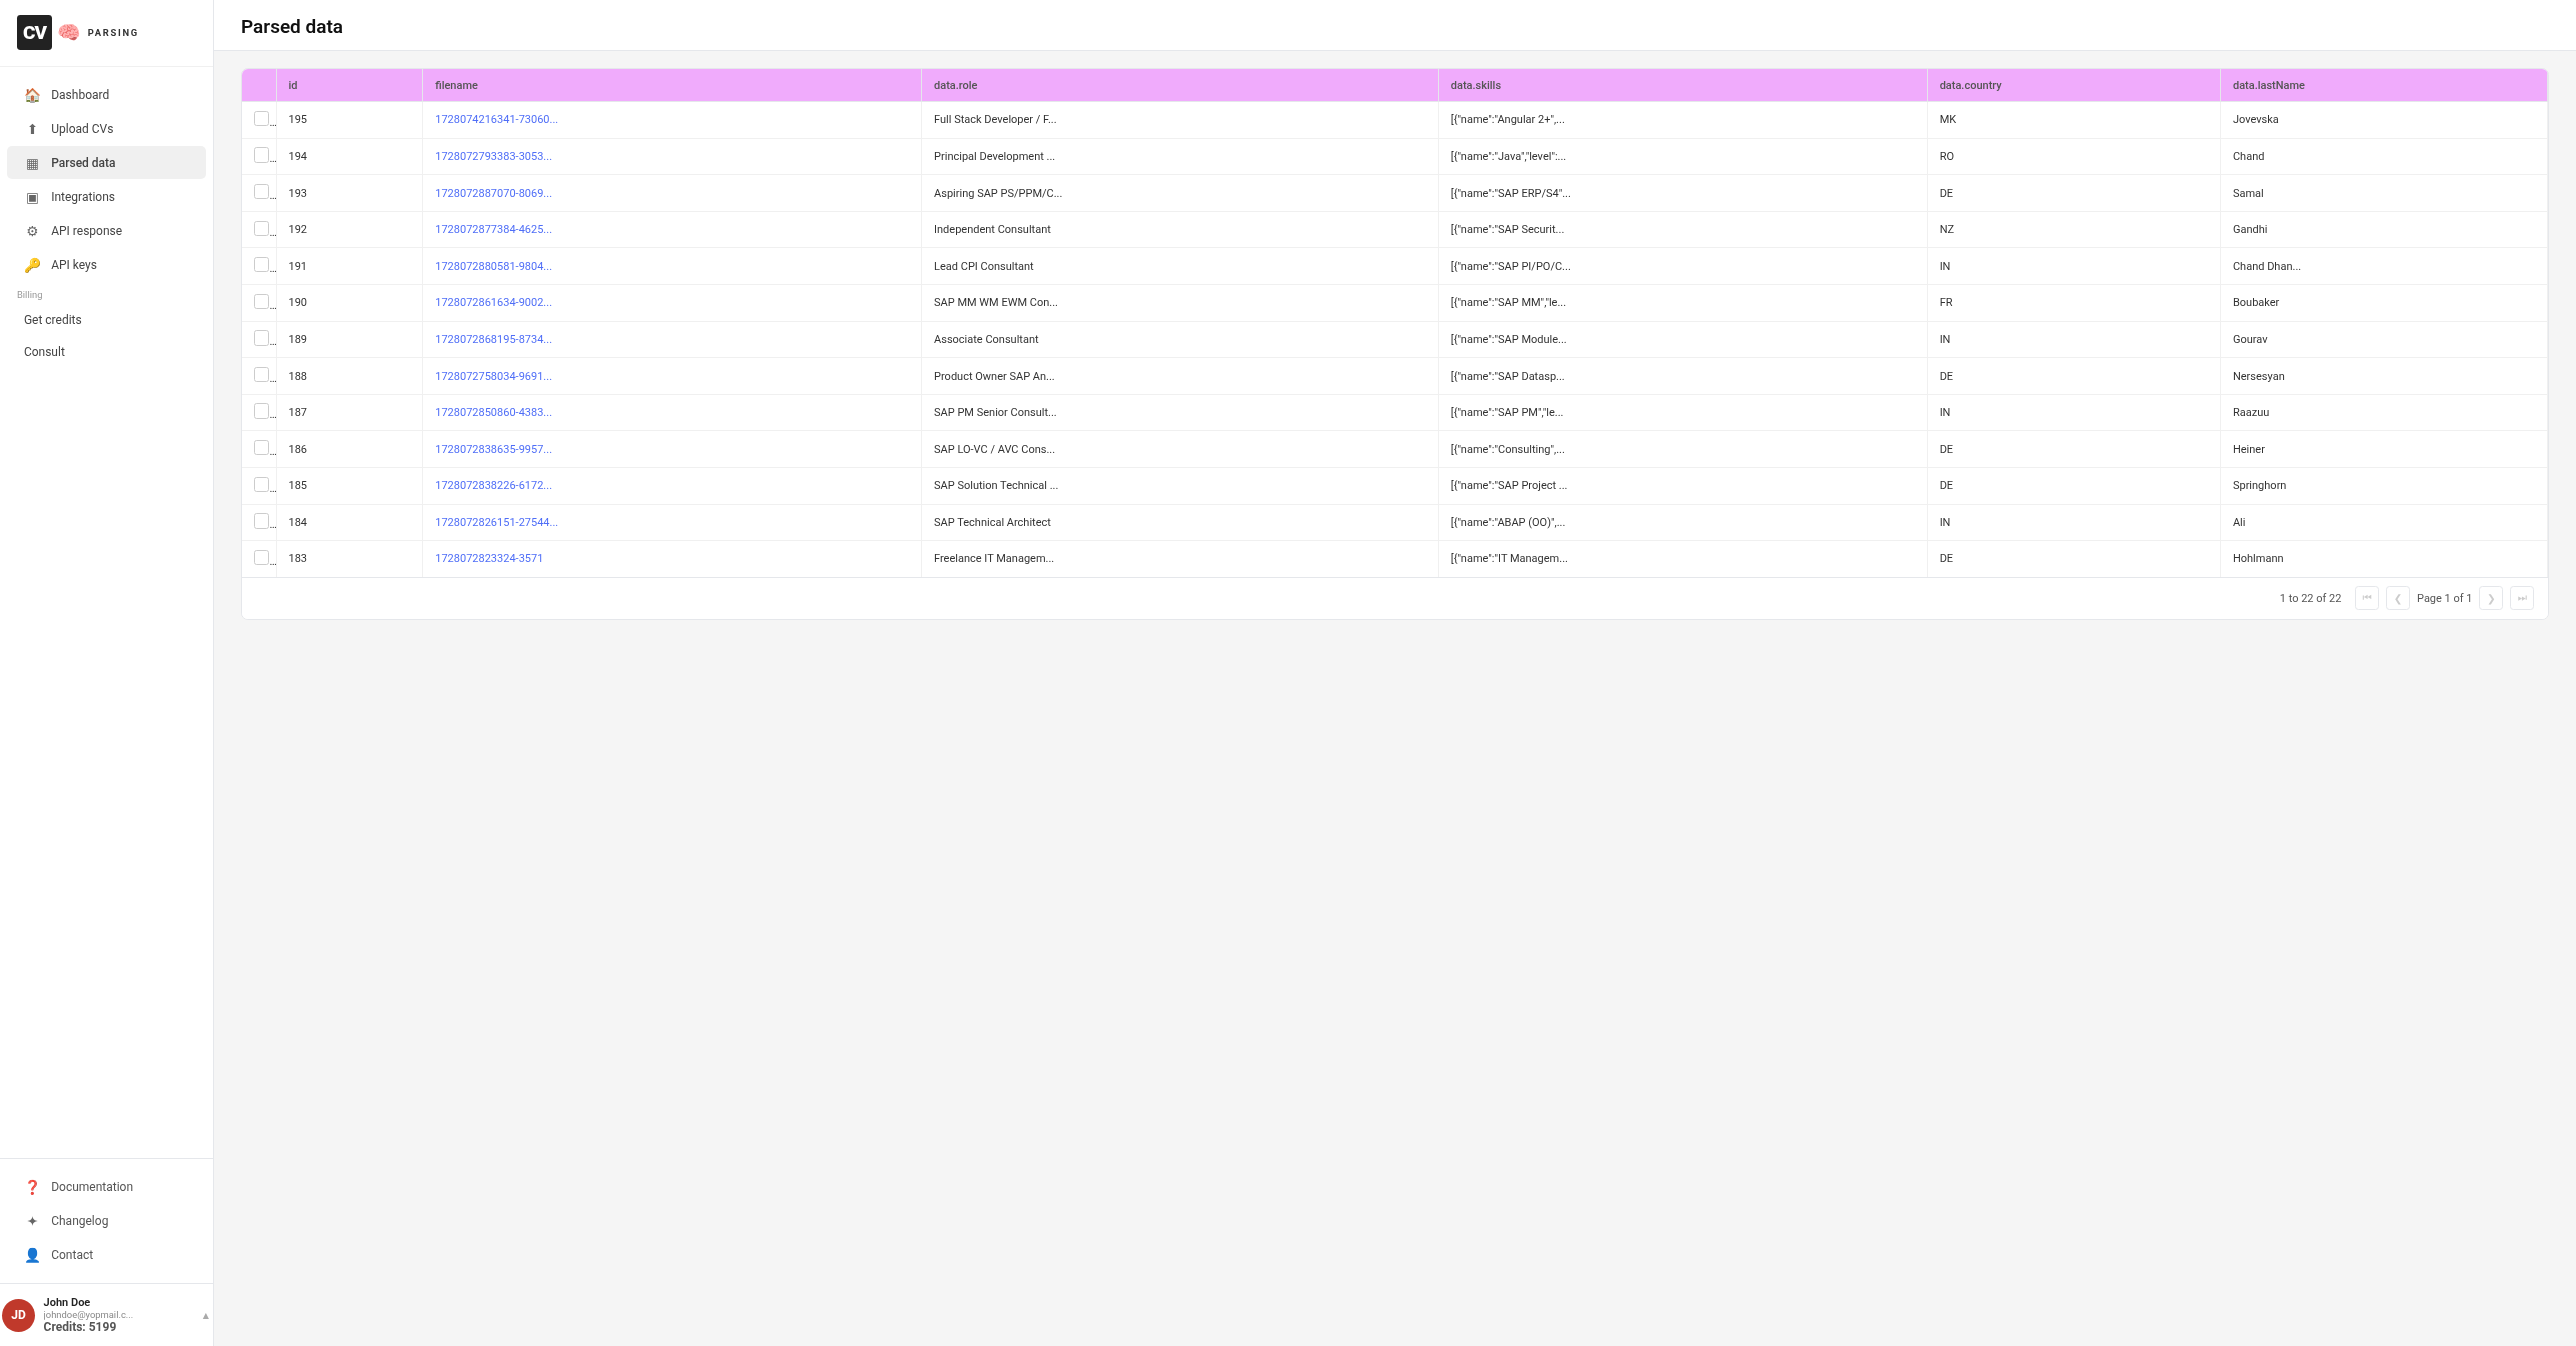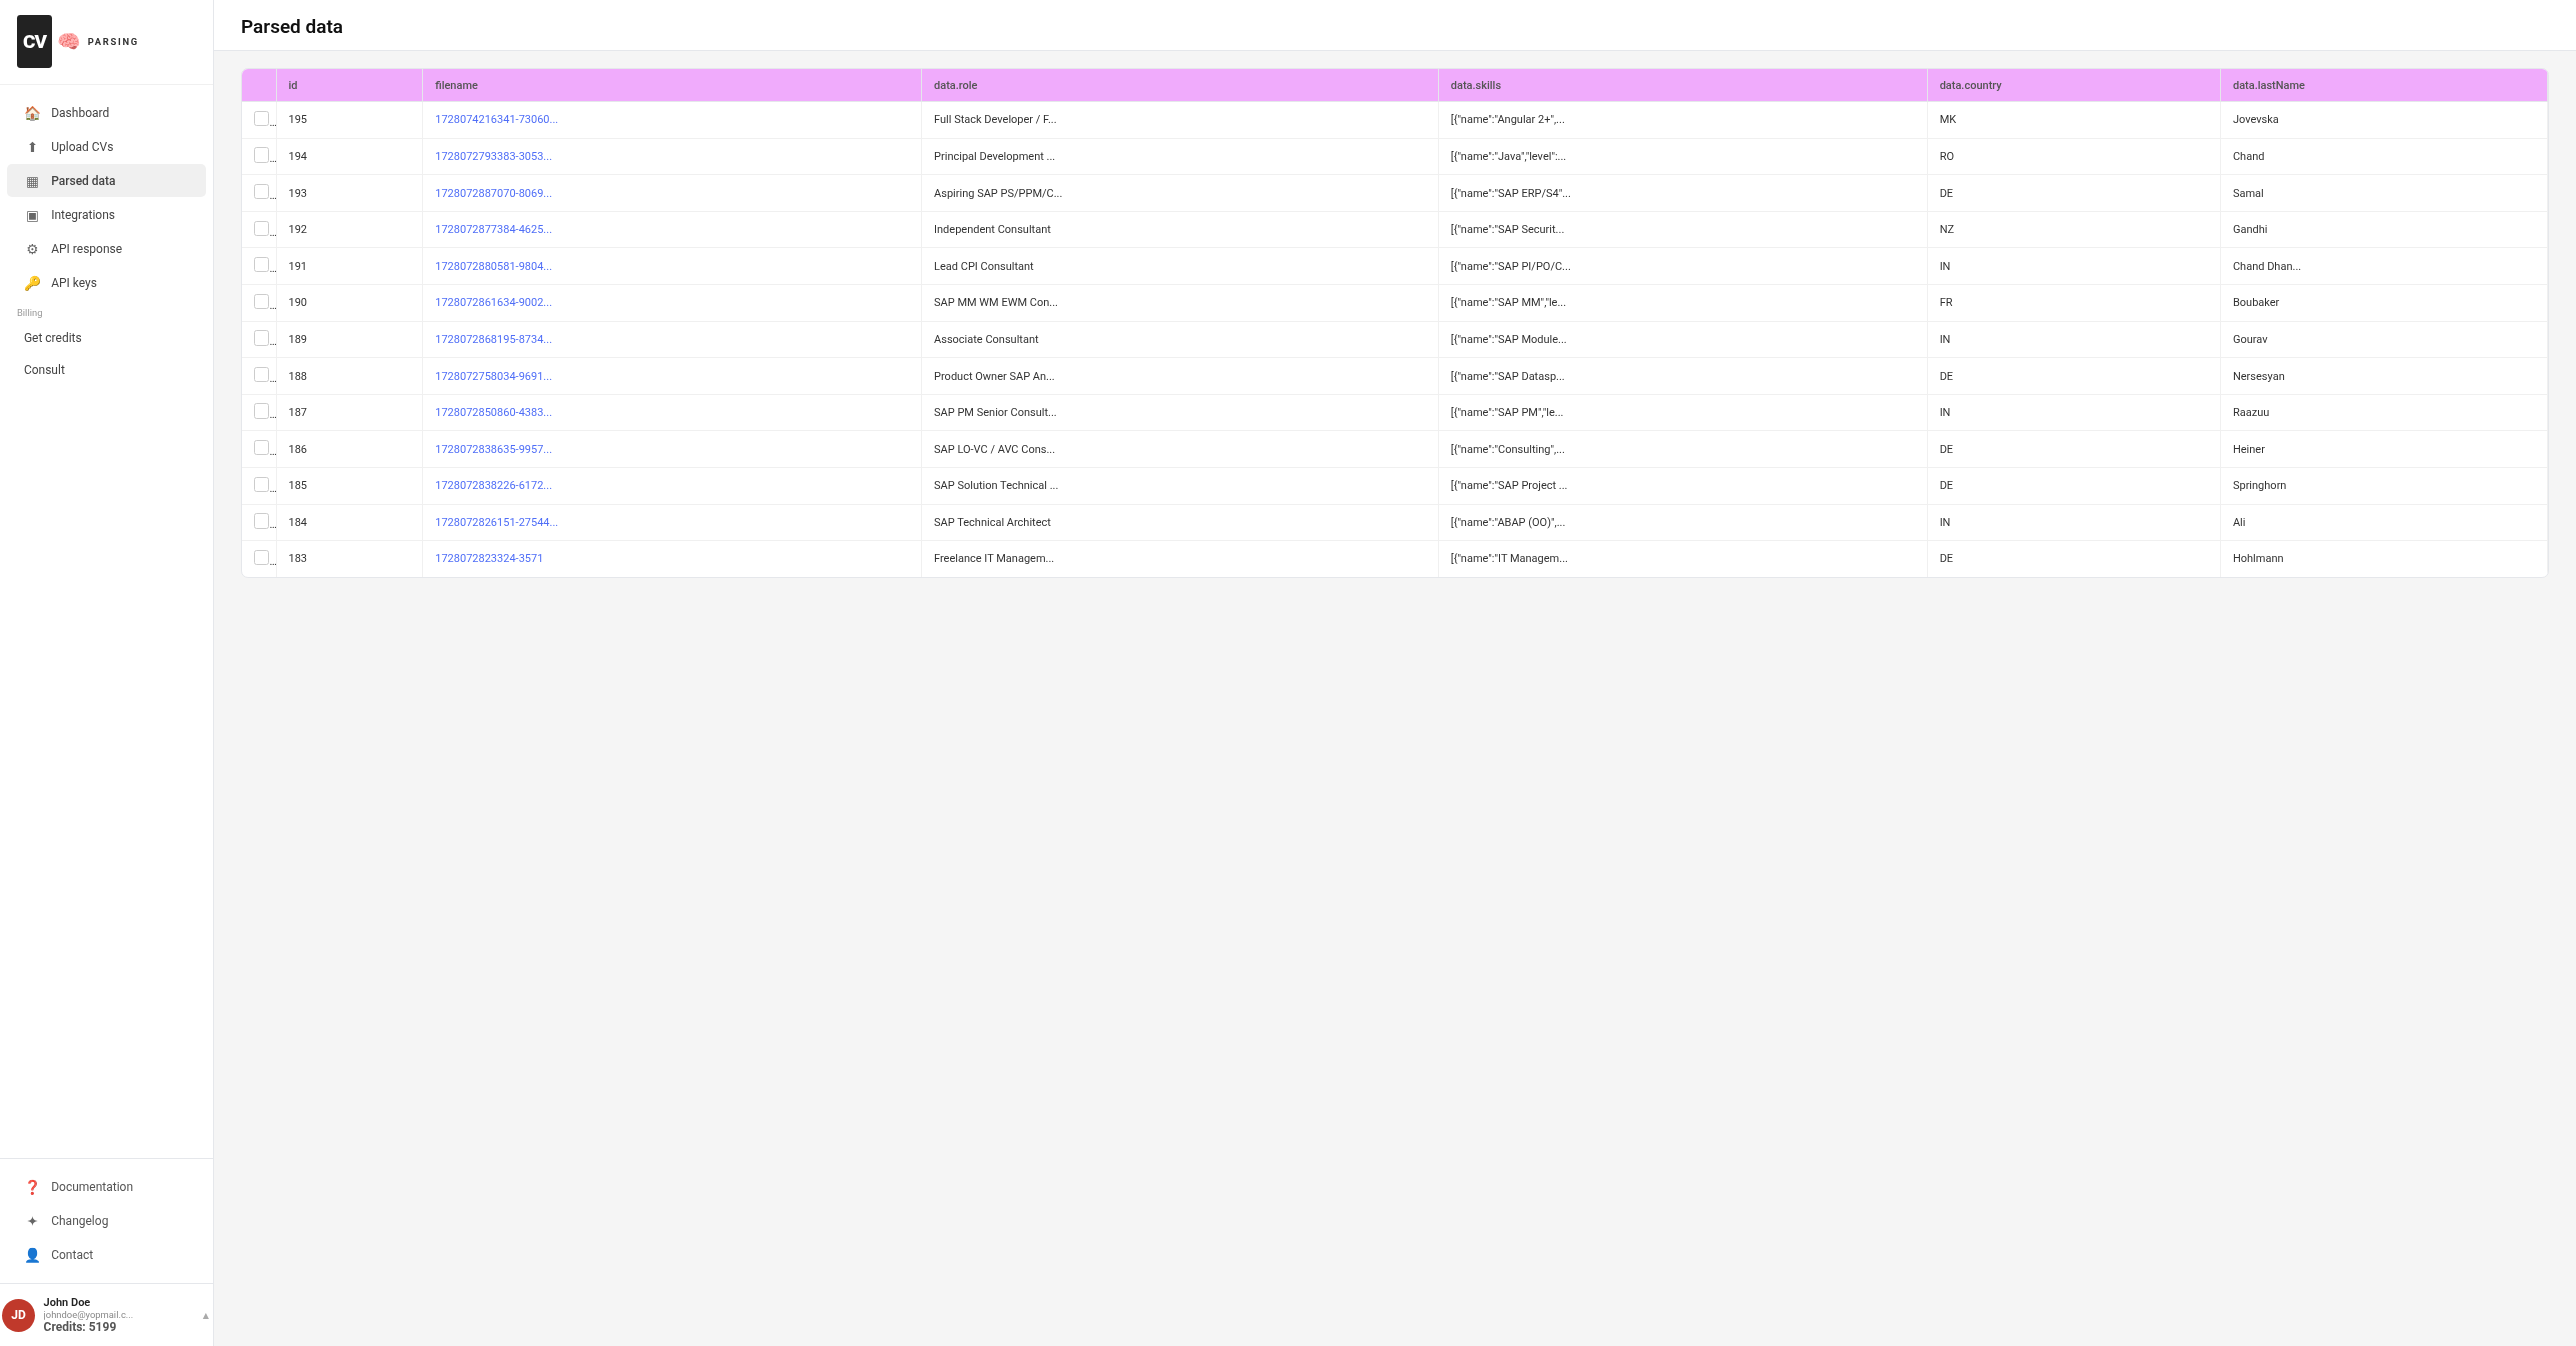--- a/index.html
+++ b/index.html
@@ -25,21 +25,21 @@
     .logo-box {
       display: flex;
       align-items: center;
       gap: 5.1px;
     }
     .logo-cv {
       background: #222;
       color: #fff;
       font-weight: 900;
       font-size: 19px;
-      padding: 17px 6px;
+      padding: 8px 6px;
       border-radius: 3.4px;
       letter-spacing: -0.9px;
       line-height: 1;
     }
     .logo-brain {
       font-size: 19px;
     }
     .logo-text {
       font-size: 9.4px;
       font-weight: 700;
@@ -432,16 +432,24 @@
               <td>183</td>
               <td><a class="filename-link">1728072823324-3571</a></td>
               <td>Freelance IT Managem...</td>
               <td>[{"name":"IT Managem...</td>
               <td>DE</td>
               <td>Hohlmann</td>
             </tr>
           </tbody>
       </table>
 
+      <div class="pagination">
+        <span class="pagination-info">1 to 22 of 22</span>
+        <button class="page-btn disabled">⏮</button>
+        <button class="page-btn disabled">❮</button>
+        <span class="page-label">Page 1 of 1</span>
+        <button class="page-btn disabled">❯</button>
+        <button class="page-btn disabled">⏭</button>
+      </div>
     </div>
   </div>
 </main>
 
 
 </body></html>

